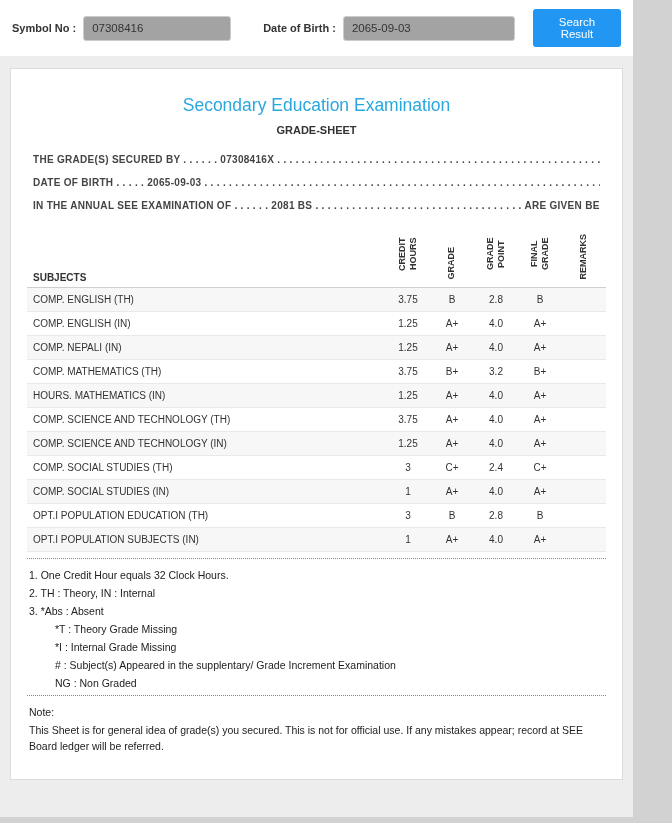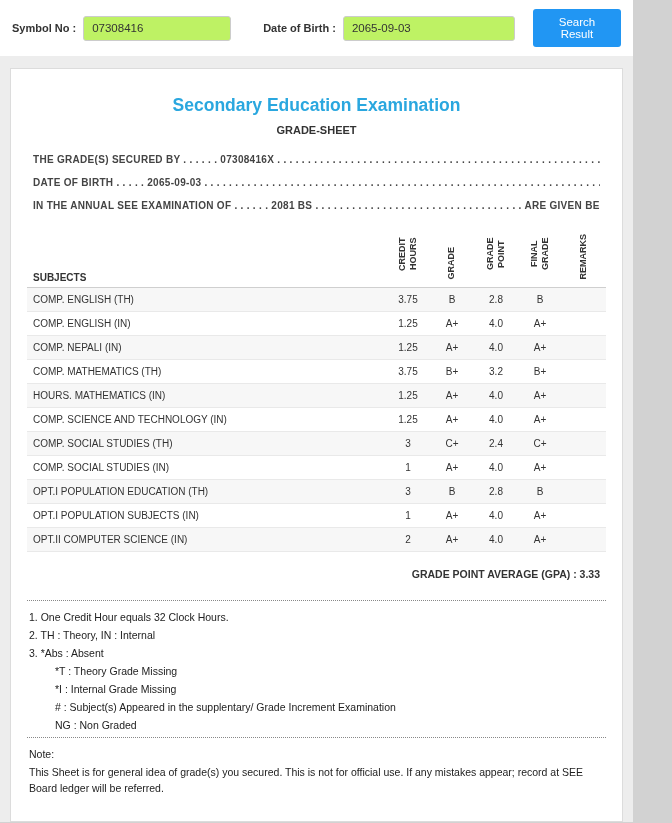--- a/index.html
+++ b/index.html
@@ -32,21 +32,21 @@
     white-space: nowrap;
   }
   .searchbar input {
     height: 25px;
     border: 1px solid #ccc;
     border-radius: 3px;
     padding: 0 8px;
     font-size: 11.5px;
     color: #333;
     font-family: "Liberation Sans", sans-serif;
-    background: #bef264;
+    background: #a3a3a3;
   }
   .symbol-input { width: 148px; }
   .dob-label { margin-left: 32px; }
   .dob-input { width: 185px; }
   .search-btn {
     margin-left: 18px;
     background: #2196f3;
     color: #fff;
     border: none;
     border-radius: 3px;
@@ -59,21 +59,21 @@
   .card {
     background: #fff;
     border: 1px solid #dcdcdc;
     margin: 12px 10px 0 10px;
     padding: 10px 16px 24px 16px;
   }
   .title {
     text-align: center;
     color: #2aa7df;
     font-size: 17.5px;
-    font-weight: 700;
+    font-weight: 400;
     margin: 16px 0 8px 0;
   }
   .subtitle {
     text-align: center;
     font-size: 11px;
     font-weight: bold;
     color: #333;
     margin: 0 0 18px 0;
   }
   .dotline {
@@ -221,20 +221,28 @@
           </tr>
           <tr>
             <td>HOURS. MATHEMATICS (IN)</td>
             <td class="c">1.25</td>
             <td class="c">A+</td>
             <td class="c">4.0</td>
             <td class="c">A+</td>
             <td class="c"></td>
           </tr>
           <tr>
+            <td>COMP. SCIENCE AND TECHNOLOGY (TH)</td>
+            <td class="c">3.75</td>
+            <td class="c">A+</td>
+            <td class="c">4.0</td>
+            <td class="c">A+</td>
+            <td class="c"></td>
+          </tr>
+          <tr>
             <td>COMP. SCIENCE AND TECHNOLOGY (IN)</td>
             <td class="c">1.25</td>
             <td class="c">A+</td>
             <td class="c">4.0</td>
             <td class="c">A+</td>
             <td class="c"></td>
           </tr>
           <tr>
             <td>COMP. SOCIAL STUDIES (TH)</td>
             <td class="c">3</td>
@@ -260,32 +268,23 @@
             <td class="c"></td>
           </tr>
           <tr>
             <td>OPT.I POPULATION SUBJECTS (IN)</td>
             <td class="c">1</td>
             <td class="c">A+</td>
             <td class="c">4.0</td>
             <td class="c">A+</td>
             <td class="c"></td>
           </tr>
-          <tr>
-            <td>OPT.II COMPUTER SCIENCE (IN)</td>
-            <td class="c">2</td>
-            <td class="c">A+</td>
-            <td class="c">4.0</td>
-            <td class="c">A+</td>
-            <td class="c"></td>
-          </tr>
         </tbody>
     </table>
 
-    <div class="gpa">GRADE POINT AVERAGE (GPA) : 3.33</div>
 
     <div class="sep"></div>
 
     <div>
         <div class="note-line">1. One Credit Hour equals 32 Clock Hours.</div>
         <div class="note-line">2. TH : Theory, IN : Internal</div>
         <div class="note-line">3. *Abs : Absent</div>
         <div class="note-line indent">*T : Theory Grade Missing</div>
         <div class="note-line indent">*I : Internal Grade Missing</div>
         <div class="note-line indent"># : Subject(s) Appeared in the supplentary/ Grade Increment Examination</div>

